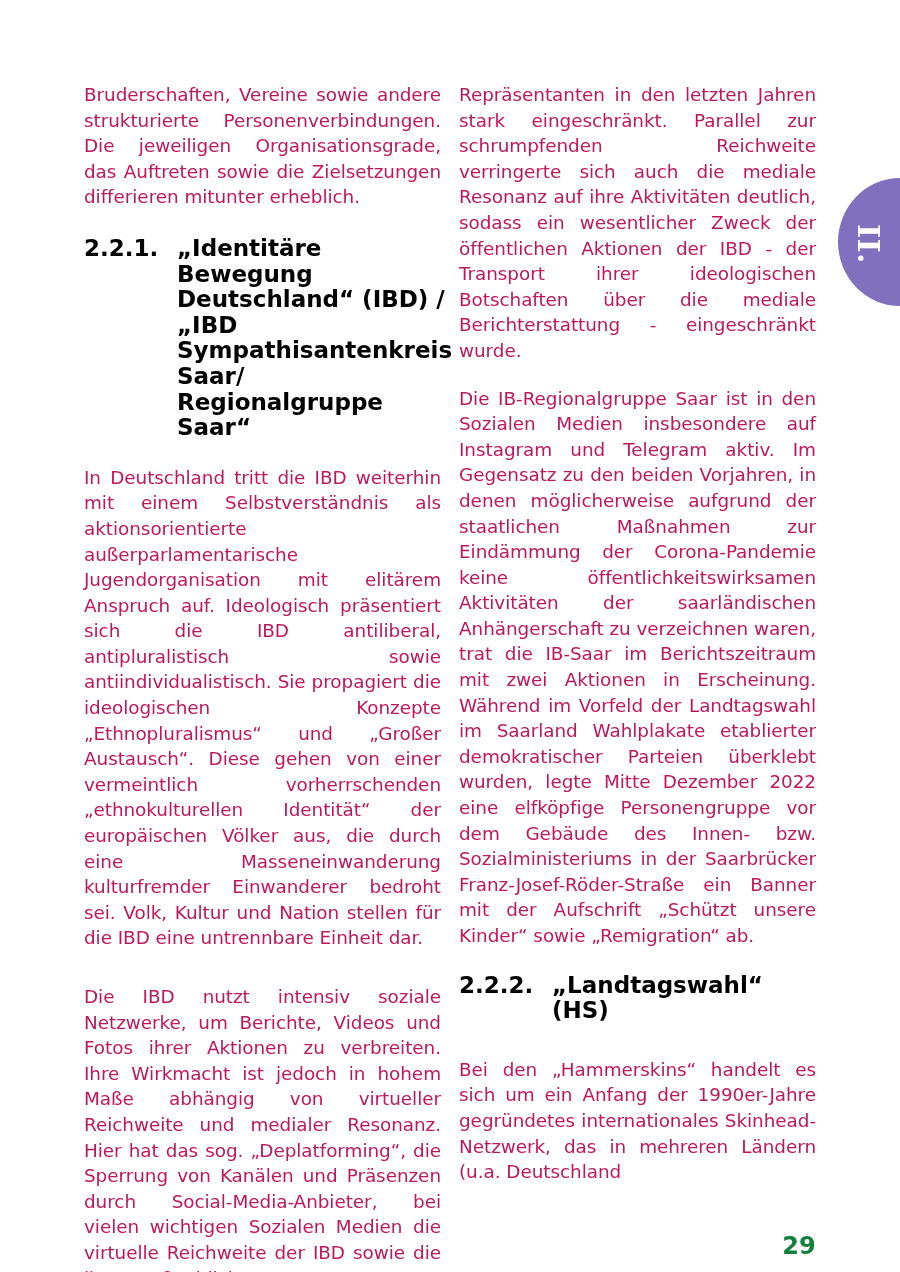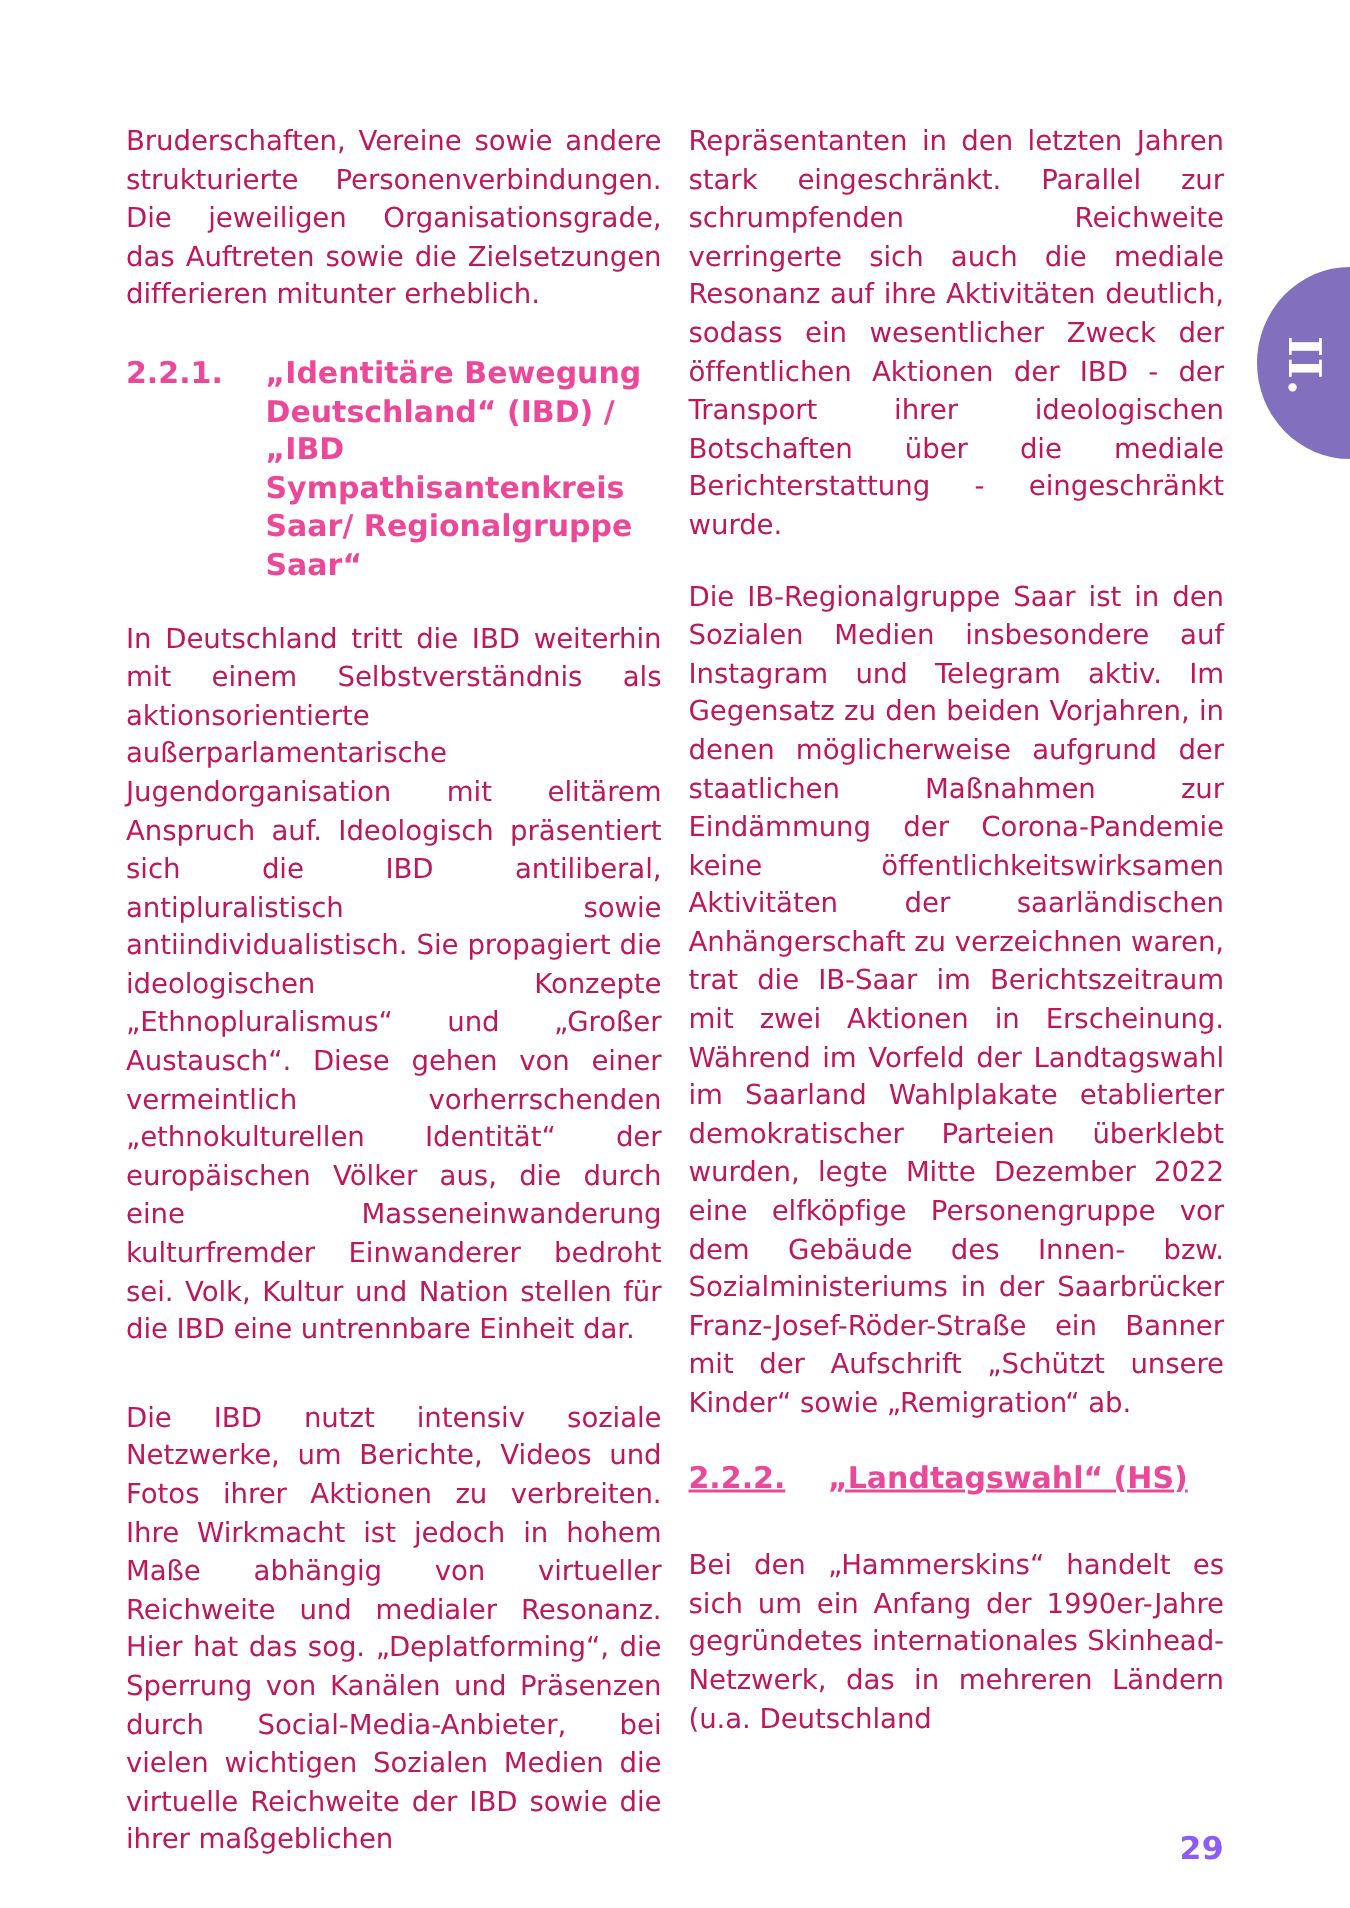--- a/index.html
+++ b/index.html
@@ -77,43 +77,43 @@
     letter-spacing: -0.05px;
     word-spacing: 0px;
     color: #be185d;
   }
   p.body:last-child { margin-bottom: 0; margin-top: 33px; }
 
   
   .heading {
     display: flex;
     margin: 26px 0 24px 0;
-    font-size: 20px;
+    font-size: 23px;
     line-height: 25.6px;
     font-weight: 700;
-    color: #ec4899;
+    color: #000000;
   }
   .heading .num {
     flex: 0 0 93px;
     width: 93px;
     white-space: nowrap;
   }
   .heading .title {
     flex: 1 1 auto;
   }
-  .heading.inline-head { margin-top: 24px; margin-bottom: 22px; text-decoration: underline; }
+  .heading.inline-head { margin-top: 24px; margin-bottom: 22px; }
 
   
   .page-number {
     position: absolute;
     right: 84px;
-    bottom: 28px;
-    font-size: 21px;
+    bottom: 12px;
+    font-size: 24px;
     font-weight: 700;
-    color: #8b5cf6;
+    color: #15803d;
     letter-spacing: 0.2px;
   }
 </style>
 </head>
 <body>
 
 <div class="page">
 
   <div class="section-tab">
     <span class="tab-label">II.</span>

